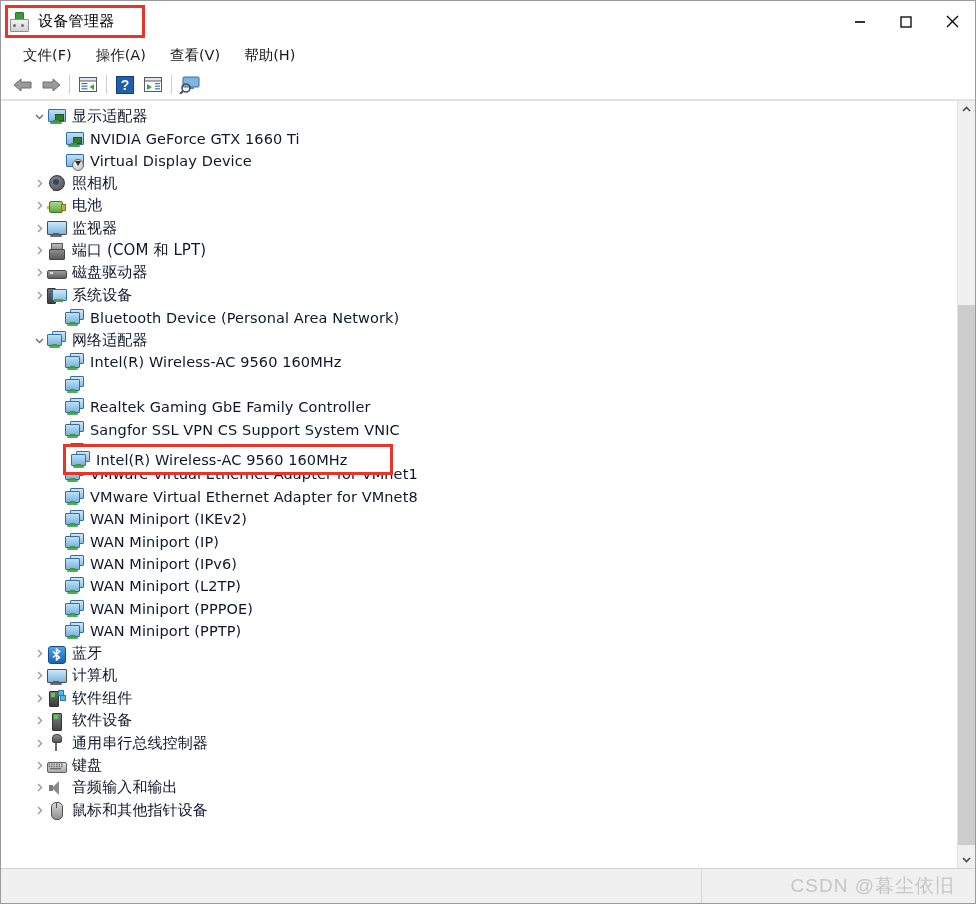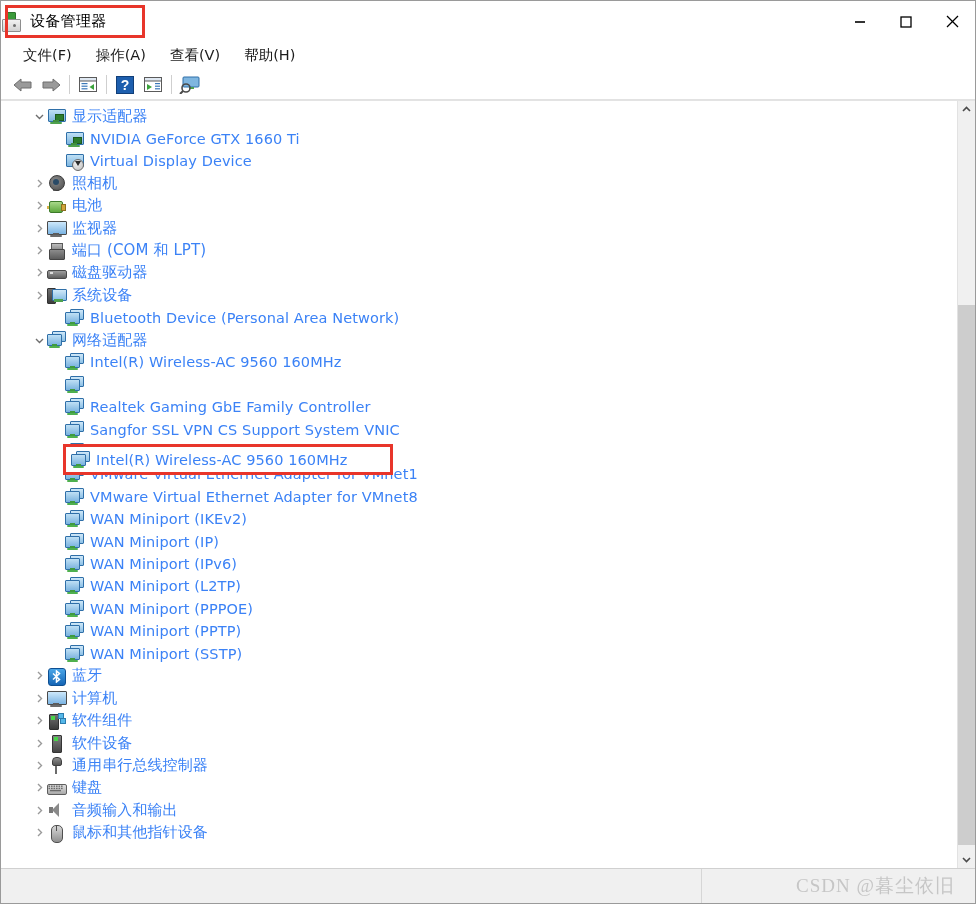--- a/index.html
+++ b/index.html
@@ -21,21 +21,21 @@
 
   
   .titlebar{
     height:41px;flex:0 0 41px;
     background:#ffffff;
     display:flex;align-items:center;
     position:relative;
   }
   .title-left{
     display:flex;align-items:center;
-    padding-left:0;
+    padding-left:8px;
     height:100%;
   }
   .app-icon{
     width:20px;height:20px;
     position:relative;
     flex:0 0 20px;
     margin-right:9px;
   }
   .app-icon .body{
     position:absolute;left:1px;top:7px;width:17px;height:11px;
@@ -131,21 +131,21 @@
     width:16px;height:22px;flex:0 0 16px;
     display:flex;align-items:center;justify-content:center;
     color:#7b7b7b;
   }
   .twisty svg{display:block;}
   .row-icon{
     width:18px;height:18px;flex:0 0 18px;
     margin-right:7px;position:relative;
   }
   .row-label{
-    font-size:14.5px;color:#3b82f6;
+    font-size:14.5px;color:#0f172a;
     font-family:"DejaVu Sans","Liberation Sans",sans-serif;
     letter-spacing:.1px;
   }
   .row-label.cjk{font-size:15px;}
 
   
   .lvl1{padding-left:30px;}
   .lvl2{padding-left:64px;}
 
   
@@ -369,21 +369,21 @@
   }
   .status-sep{
     width:1px;height:100%;background:#d6d6d6;
   }
   .watermark{
     margin-left:auto;
     padding-right:20px;
     font-size:19px;
     color:#c6c6c6;
     letter-spacing:1px;
-    font-family:Liberation Serif, serif;
+    font-family:Liberation Sans, sans-serif;
     white-space:nowrap;
   }
 </style>
 </head>
 <body>
 
 <div class="window">
 
   <div class="titlebar">
     <div class="title-left">
@@ -764,31 +764,20 @@
           <span class="row-icon">
             <span class="ic">
               <span class="net-back"></span>
               <span class="net-front"></span>
               <span class="net-stand"></span>
               <span class="net-base"></span>
             </span>
           </span>
           <span class="row-label">WAN Miniport (PPTP)</span>
         </div>
-        <div class="row lvl2">
-          <span class="row-icon">
-            <span class="ic">
-              <span class="net-back"></span>
-              <span class="net-front"></span>
-              <span class="net-stand"></span>
-              <span class="net-base"></span>
-            </span>
-          </span>
-          <span class="row-label">WAN Miniport (SSTP)</span>
-        </div>
         <div class="row lvl1">
           <span class="twisty">
             <svg width="7" height="9" viewBox="0 0 7 9">
               <polyline points="2,1 5.5,4.5 2,8" fill="none" stroke="#9a9a9a" stroke-width="1.4"></polyline>
             </svg>
           </span>
           <span class="row-icon">
             <span class="ic">
               <span class="bt-round"></span>
               <svg style="position:absolute;left:4px;top:3px" width="11" height="13" viewBox="0 0 11 13">

